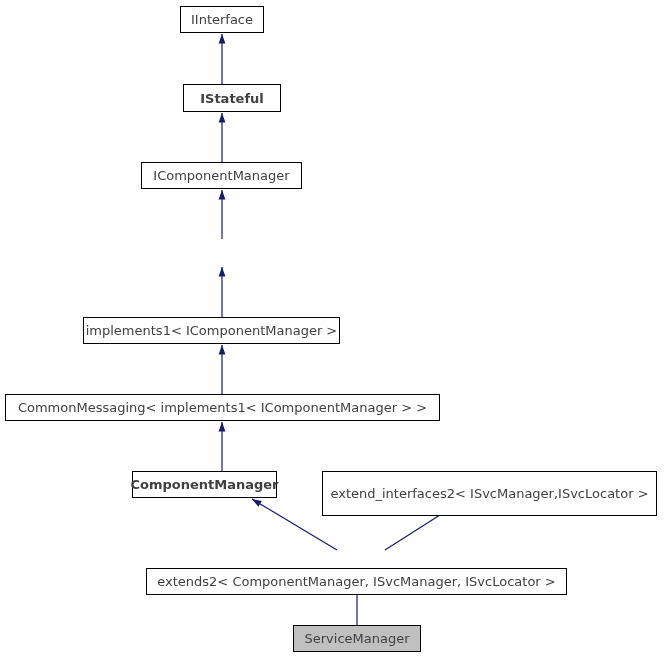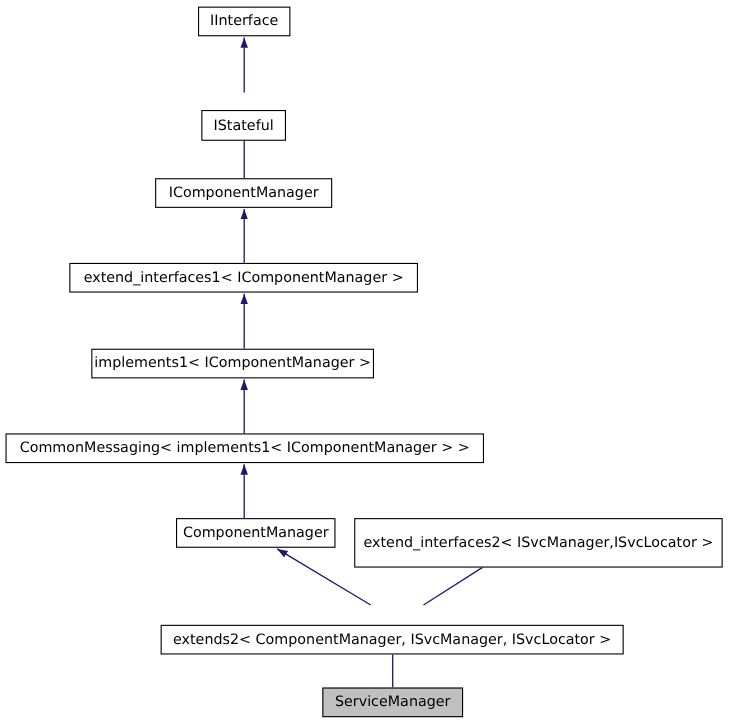--- a/index.html
+++ b/index.html
@@ -20,40 +20,40 @@
     left: 0;
     top: 0;
     width: 669px;
     height: 659px;
   }
   .node {
     position: absolute;
     box-sizing: border-box;
     border: 1px solid #000000;
     background: #ffffff;
-    color: #000000;
+    color: #404040;
     font-size: 13px;
     line-height: 1;
     display: flex;
     align-items: center;
     justify-content: center;
     white-space: nowrap;
     text-align: center;
   }
   .node.highlight {
     background: #c0c0c0;
   }
   
   #n-iinterface          { left:180px; top:6px;   width:84px;  height:27px; }
-  #n-istateful           { left:183px; top:100px;  width:77px;  height:28px; }
+  #n-istateful           { left:183px; top:84px;  width:98px;  height:28px;font-weight:bold; }
   #n-icomponentmanager   { left:141px; top:162px; width:161px; height:27px; }
   #n-extend-interfaces1  { left:63px;  top:239px; width:317px; height:27px; }
   #n-implements1         { left:83px;  top:317px; width:257px; height:27px; }
   #n-commonmessaging     { left:5px;   top:394px; width:435px; height:27px; }
-  #n-componentmanager    { left:160px; top:471px; width:145px; height:27px; }
+  #n-componentmanager    { left:132px; top:471px; width:145px; height:27px;font-weight:bold; }
   #n-extend-interfaces2  { left:322px; top:471px; width:335px; height:45px; }
   #n-extends2            { left:146px; top:568px; width:421px; height:27px; }
   #n-servicemanager      { left:293px; top:625px; width:128px; height:27px; }
 </style>
 </head>
 <body>
 
 <div class="diagram">
 
   <svg class="edges-layer" width="669" height="659" viewBox="0 0 669 659" xmlns="http://www.w3.org/2000/svg">
@@ -74,21 +74,20 @@
       <line x1="357" y1="625" x2="357" y2="578" marker-end="url(#arrow)"></line>
     </g>
   </svg>
 
   <div class="node" id="n-iinterface">IInterface</div>
 
   <div class="node" id="n-istateful">IStateful</div>
 
   <div class="node" id="n-icomponentmanager">IComponentManager</div>
 
-  <div class="node" id="n-extend-interfaces1">extend_interfaces1&lt; IComponentManager &gt;</div>
 
   <div class="node" id="n-implements1">implements1&lt; IComponentManager &gt;</div>
 
   <div class="node" id="n-commonmessaging">CommonMessaging&lt; implements1&lt; IComponentManager &gt; &gt;</div>
 
   <div class="node" id="n-componentmanager">ComponentManager</div>
 
   <div class="node" id="n-extend-interfaces2">extend_interfaces2&lt; ISvcManager,ISvcLocator &gt;</div>
 
   <div class="node" id="n-extends2">extends2&lt; ComponentManager, ISvcManager, ISvcLocator &gt;</div>

